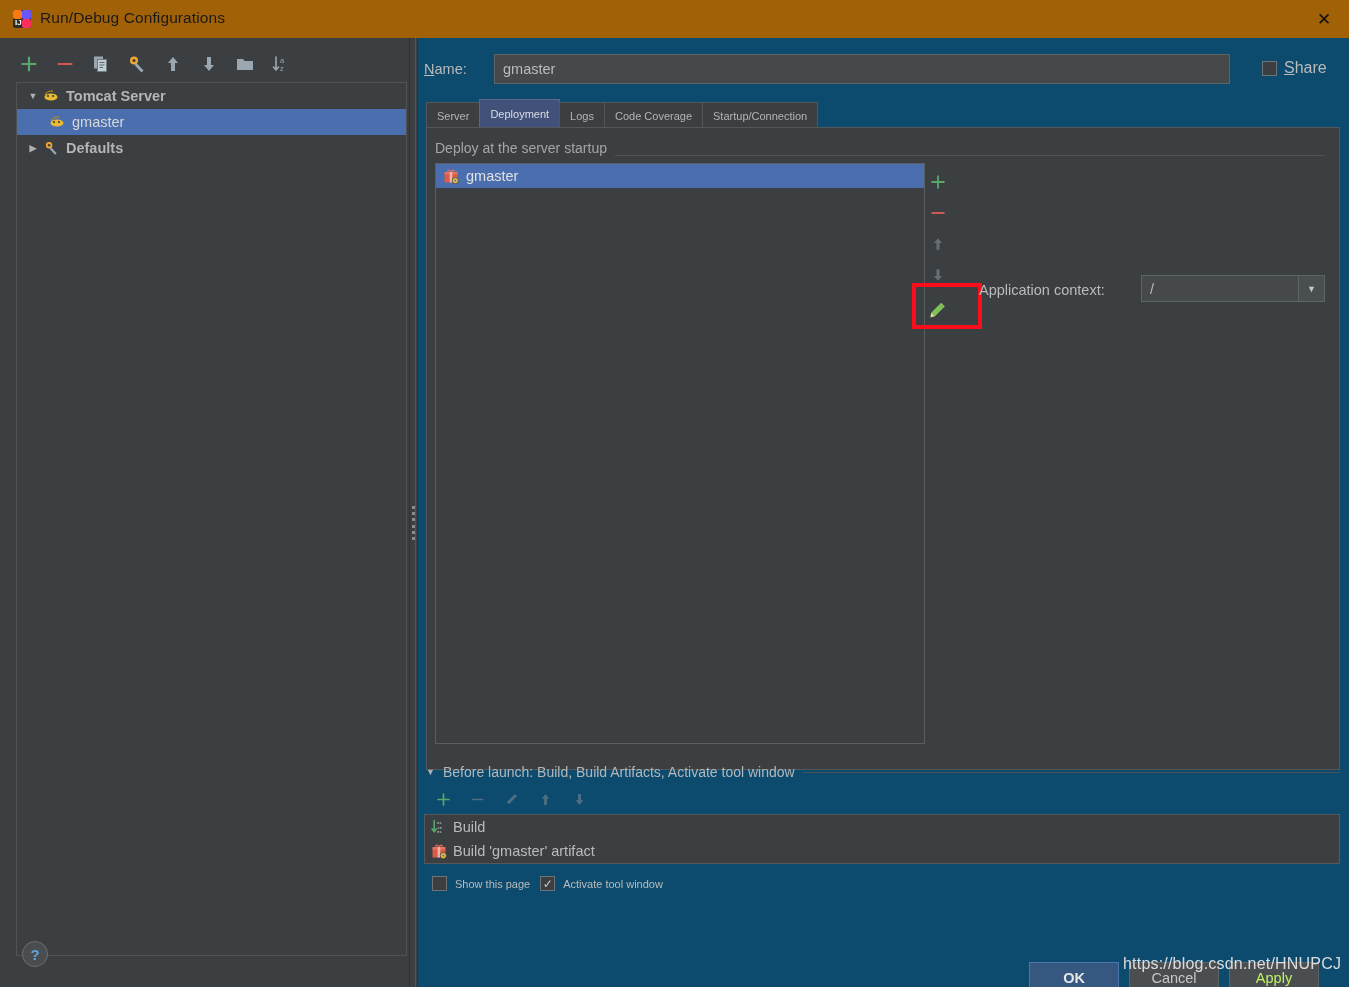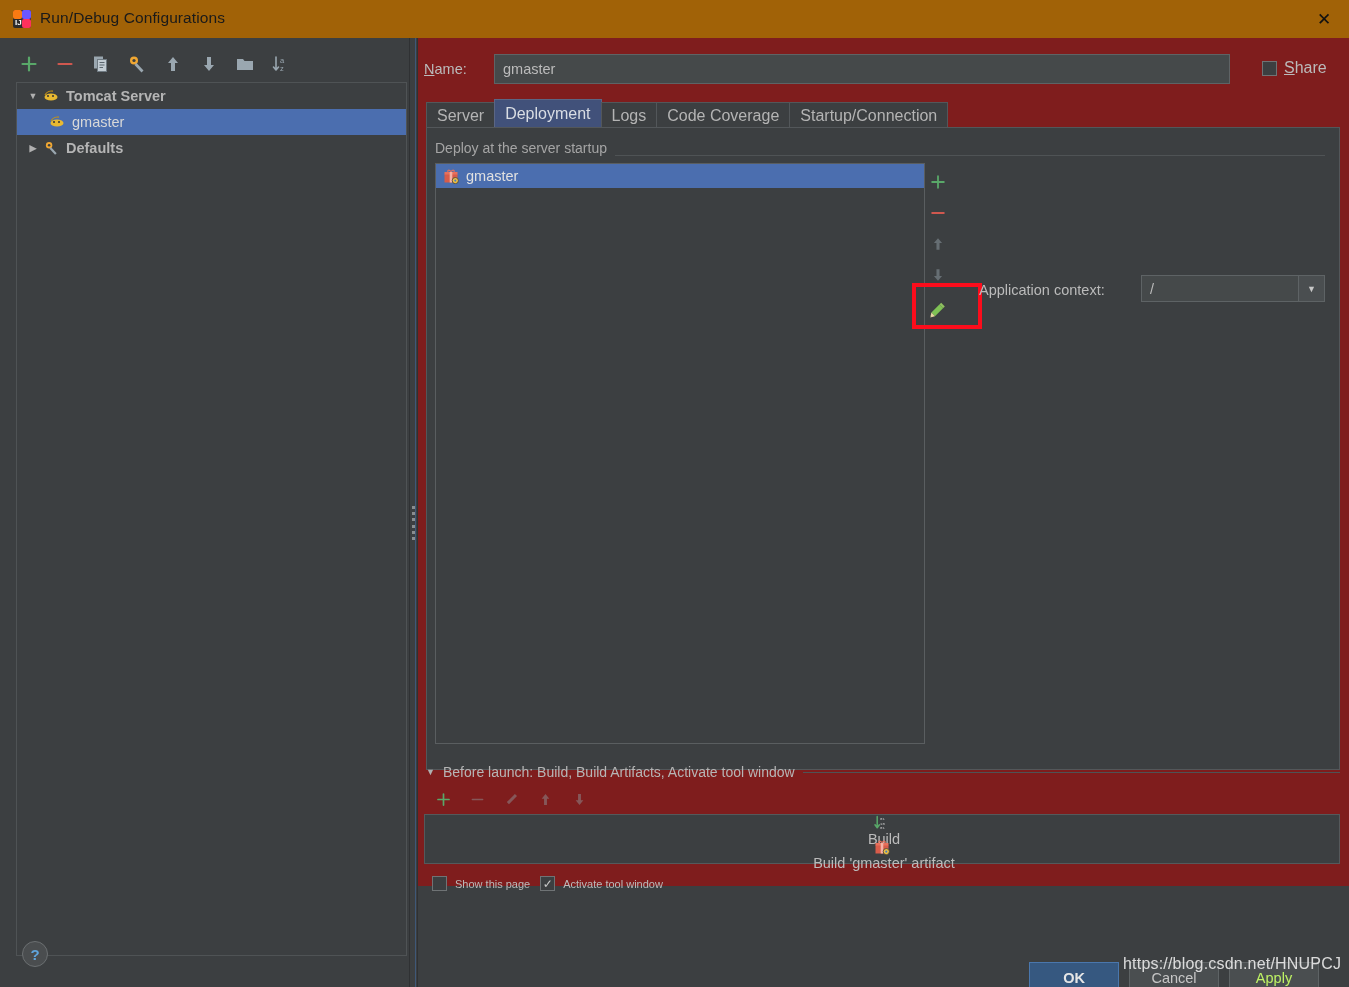--- a/index.html
+++ b/index.html
@@ -137,22 +137,22 @@
     position: absolute;
     left: 5px; top: 0;
     width: 1px; height: 949px;
     background: #3f5878;
   }
 
   
   .right-panel {
     position: absolute;
     left: 418px; top: 38px;
-    width: 931px; height: 848px;
-    background: #7f1d1d;
+    width: 931px; height: 949px;
+    background: #0c4a6e;
   }
 
   .name-row {
     position: absolute;
     left: 6px; top: 16px;
     width: 920px; height: 32px;
   }
   .name-label {
     position: absolute; left: 0; top: 7px;
     font-size: 14.5px; color: #bbbbbb;
@@ -191,21 +191,21 @@
   .tabs {
     position: absolute;
     left: 8px; top: 62px;
     height: 28px;
     display: flex; align-items: flex-end;
   }
   .tab {
     height: 26px;
     padding: 0 10px;
     display: flex; align-items: center;
-    font-size: 16px;
+    font-size: 11px;
     color: #b4b4b4;
     background: #3c3f41;
     border: 1px solid #53575a;
     border-bottom: none;
     margin-right: -1px;
     cursor: default;
   }
   .tab.active {
     background: #41517a;
     color: #d9dde4;
@@ -334,21 +334,20 @@
     border: 1px solid #55595b;
     background: #3c3f41;
   }
   .bl-row {
     height: 24px;
     display: flex; align-items: center;
     padding-left: 4px;
     font-size: 14.5px;
     color: #bbbbbb;
     cursor: default;
-    flex-direction: column;
   }
   .bl-row .ic { width: 20px; display: inline-flex; align-items: center; justify-content: center; margin-right: 4px;}
 
   .bl-checks {
     position: absolute;
     left: 14px; top: 838px;
     display: flex; align-items: center; gap: 10px;
   }
   .chk-item { display: flex; align-items: center; gap: 8px; cursor: default; }
   .chk-label { font-size: 11px; color: #bbbbbb; }

